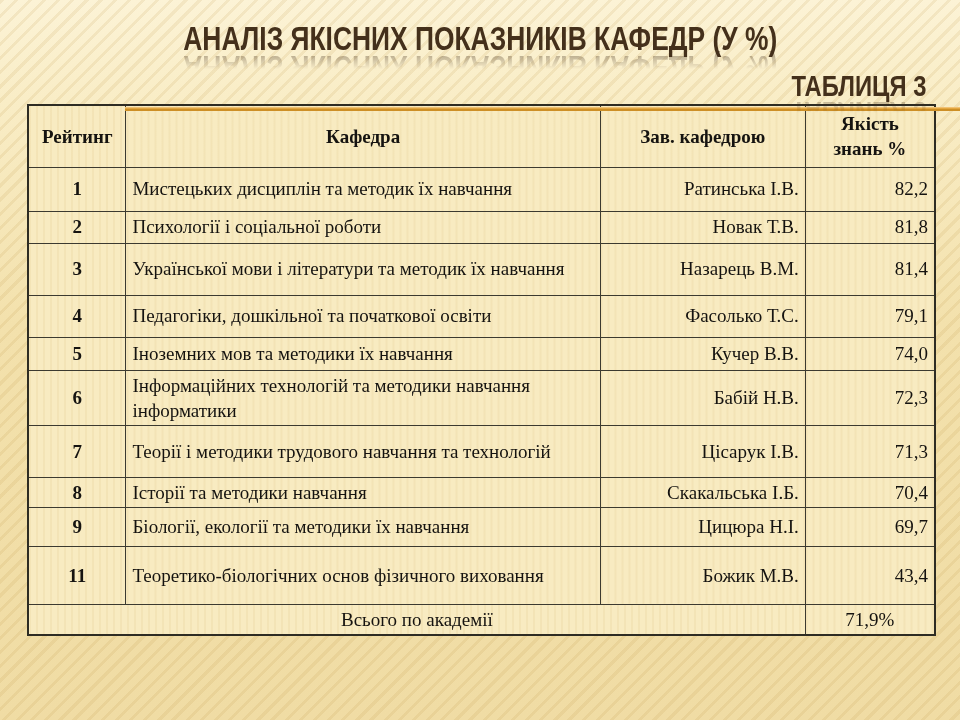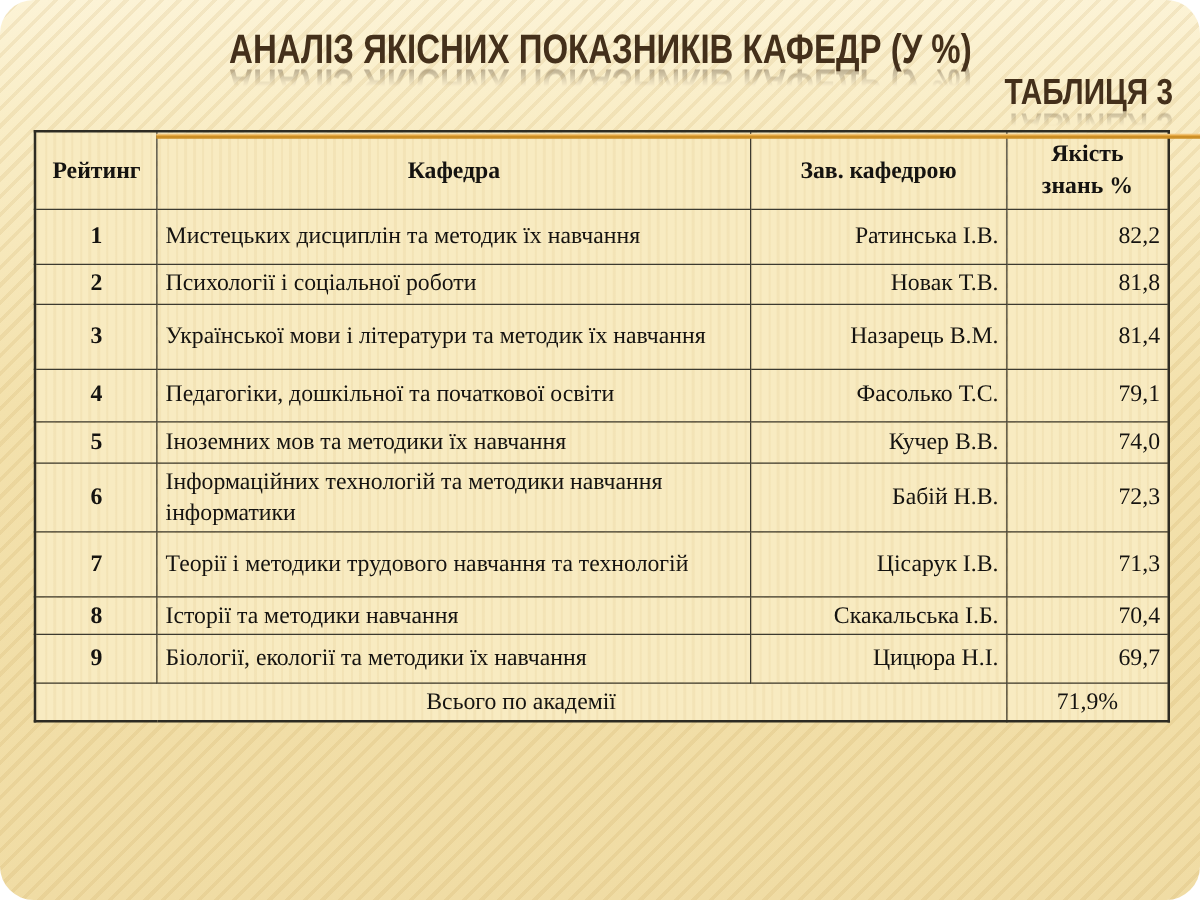--- a/index.html
+++ b/index.html
@@ -6,42 +6,41 @@
   .slide{
     position:relative;
     width:960px;height:720px;
     overflow:hidden;
     font-family:"Liberation Serif","DejaVu Serif",serif;
     background:
       repeating-linear-gradient(135deg,
         rgba(186,144,62,0.13) 0 3px,
         rgba(186,144,62,0.0) 3px 10px),
       linear-gradient(180deg,#fcf3d6 0%,#f9edc6 14%,#f3e1ac 45%,#f0dca4 100%);
-    border-radius: 27px;
   }
 
   
   .title-block{
     position:absolute;top:22px;left:0;right:0;
     z-index:4;pointer-events:none;
     font-family:"Liberation Sans","DejaVu Sans",sans-serif;
     color:#44301b;
   }
   .title-line1{
     text-align:center;white-space:nowrap;line-height:1;
   }
   .title-line1 > span{
     display:inline-block;
     font-size:33px;font-weight:bold;letter-spacing:0px;
     transform:scaleX(0.80);transform-origin:center top;
     -webkit-box-reflect:below -4px linear-gradient(transparent 45%,rgba(68,48,27,0.45));
   }
   .title-line2{
-    text-align:right;padding-right:22px;white-space:nowrap;line-height:1;
-    margin-top:5px;
+    text-align:right;padding-right:34px;white-space:nowrap;line-height:1;
+    margin-top:17px;
   }
   .title-line2 > span{
     display:inline-block;
     font-size:29px;font-weight:bold;
     transform:scaleX(0.82);transform-origin:right top;
     -webkit-box-reflect:below -4px linear-gradient(transparent 45%,rgba(68,48,27,0.40));
   }
 
   
   .gold-line{
@@ -175,20 +174,26 @@
             <td class="c-dept">Історії та методики навчання</td>
             <td class="c-head">Скакальська І.Б.</td>
             <td class="c-qual">70,4</td>
           </tr>
           <tr style="height: 39px;">
             <td class="c-rating">9</td>
             <td class="c-dept">Біології, екології та методики їх навчання</td>
             <td class="c-head">Цицюра Н.І.</td>
             <td class="c-qual">69,7</td>
           </tr>
+          <tr style="height: 58px;">
+            <td class="c-rating">11</td>
+            <td class="c-dept">Теоретико-біологічних основ фізичного виховання</td>
+            <td class="c-head">Божик М.В.</td>
+            <td class="c-qual">43,4</td>
+          </tr>
         </tbody>
       <tfoot>
         <tr>
           <td colspan="3">Всього по академії</td>
           <td>71,9%</td>
         </tr>
       </tfoot>
     </table>
   </div>
 

